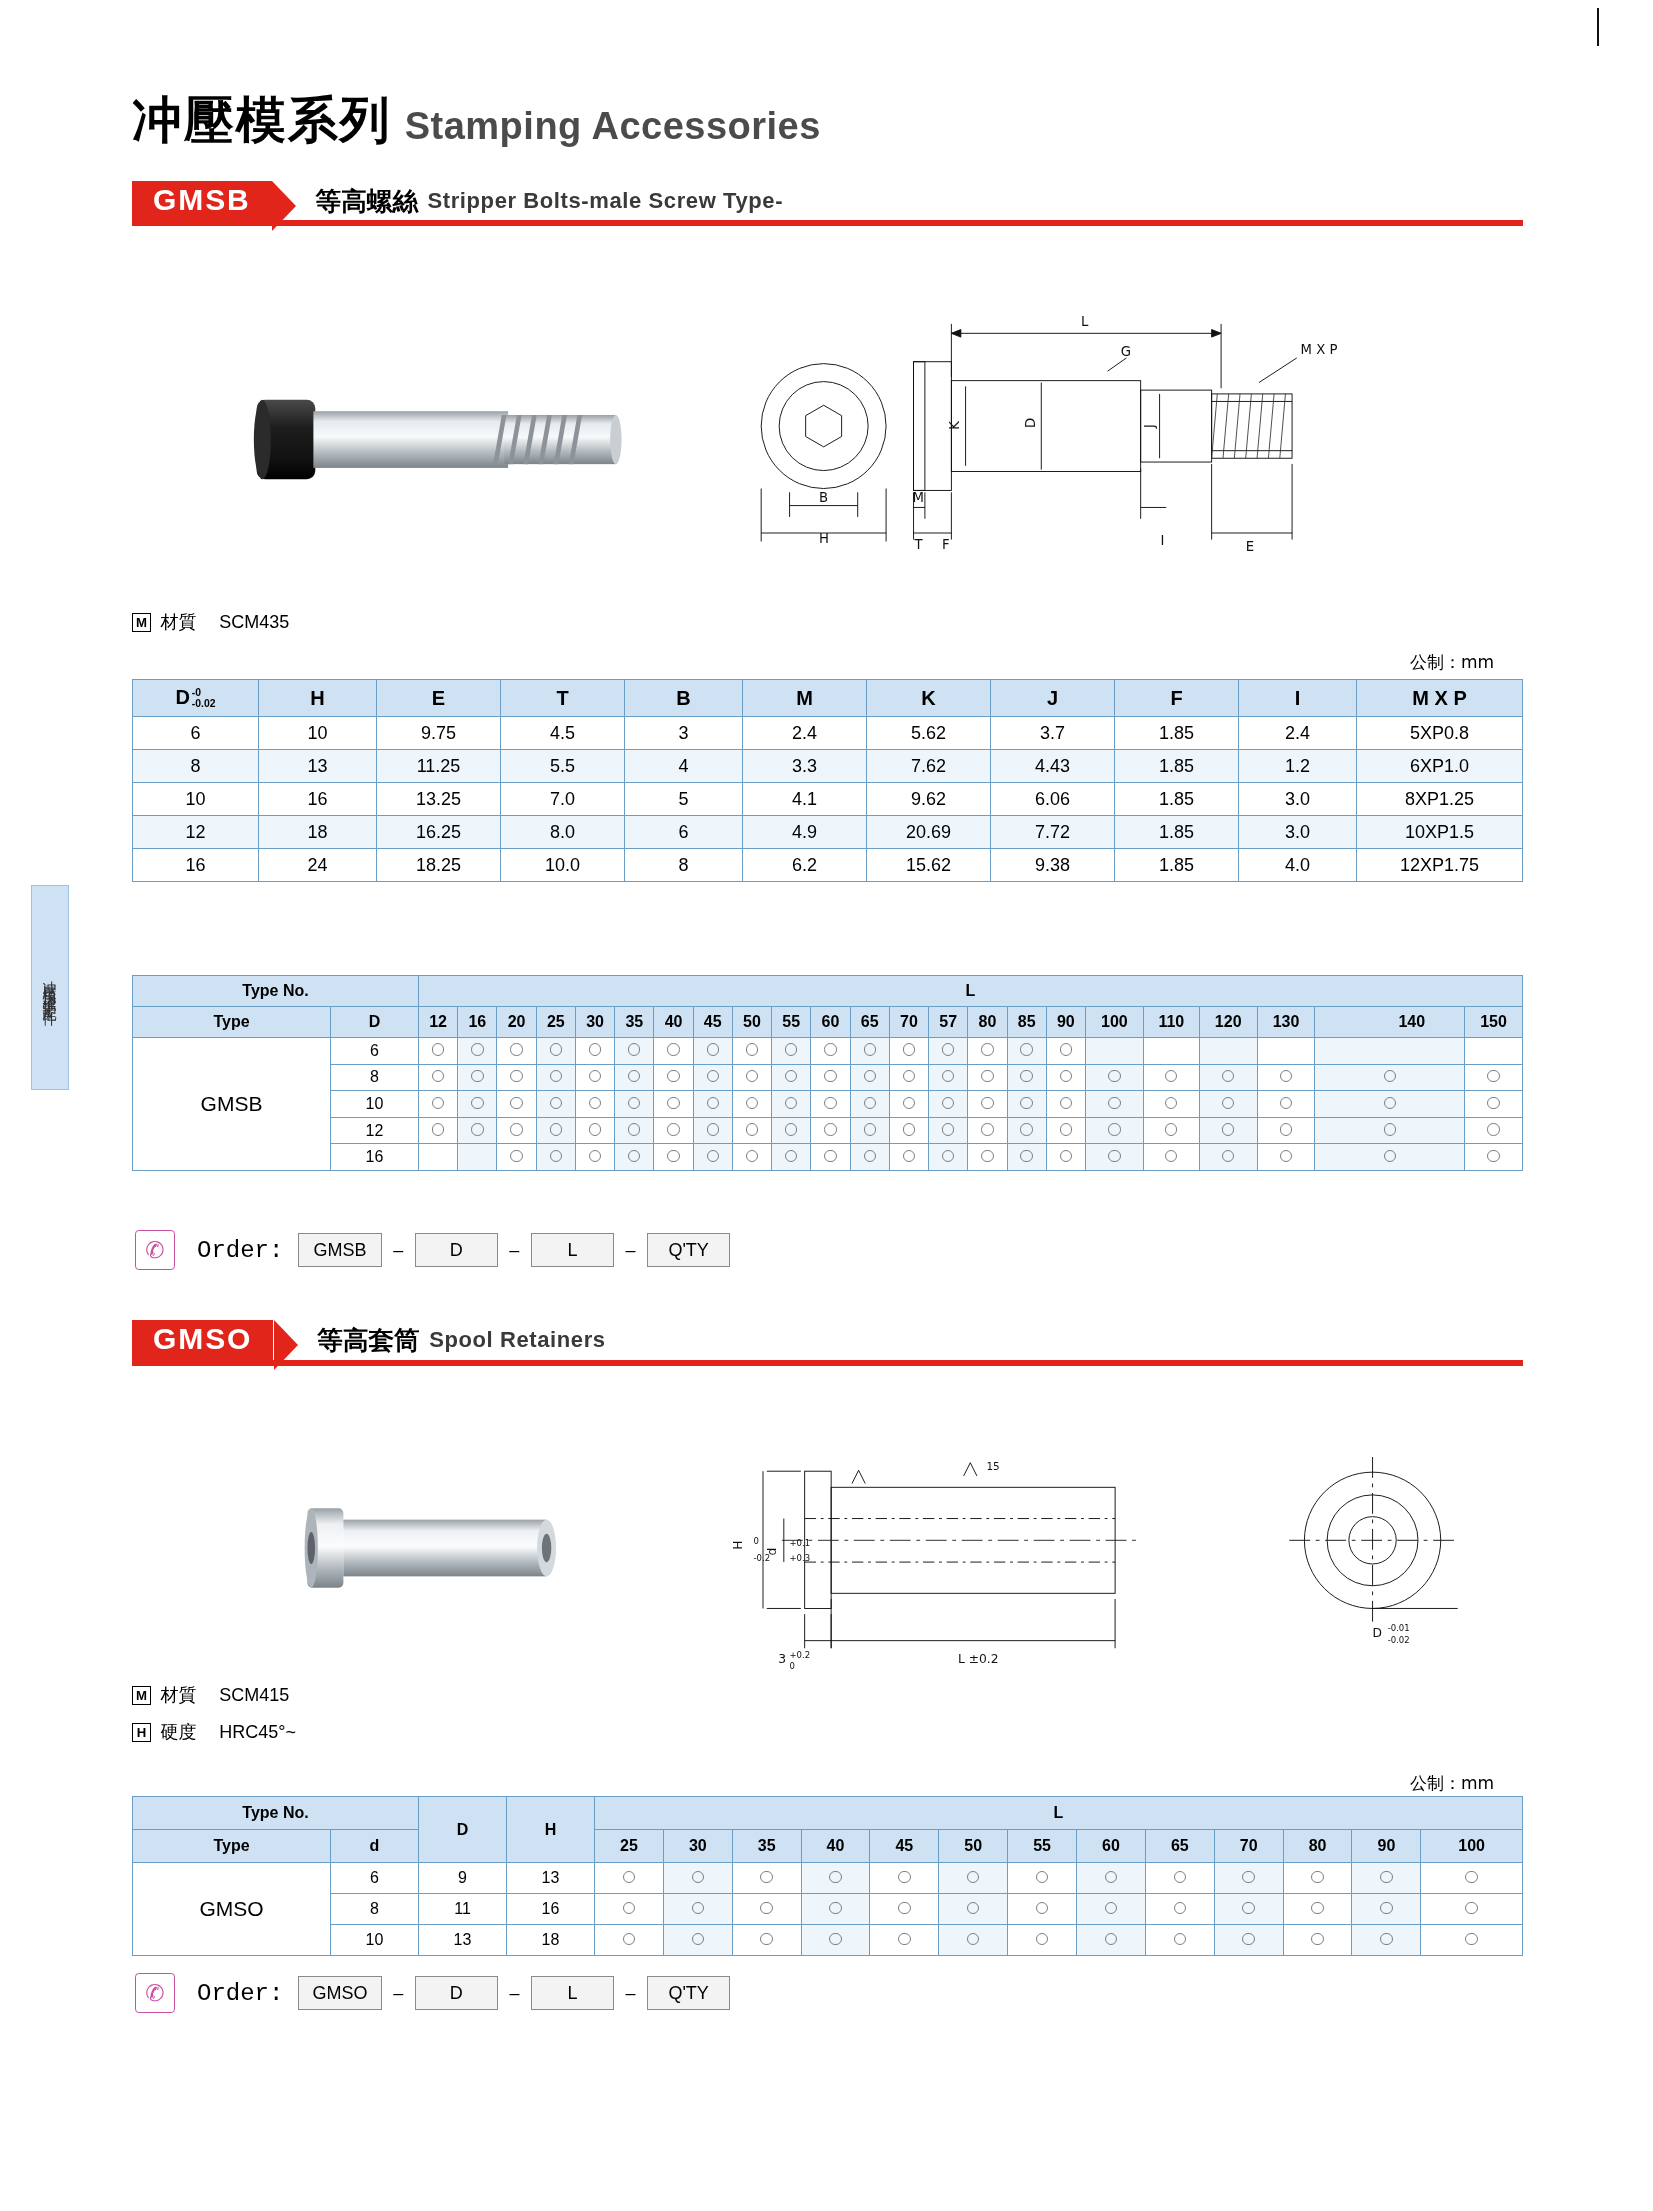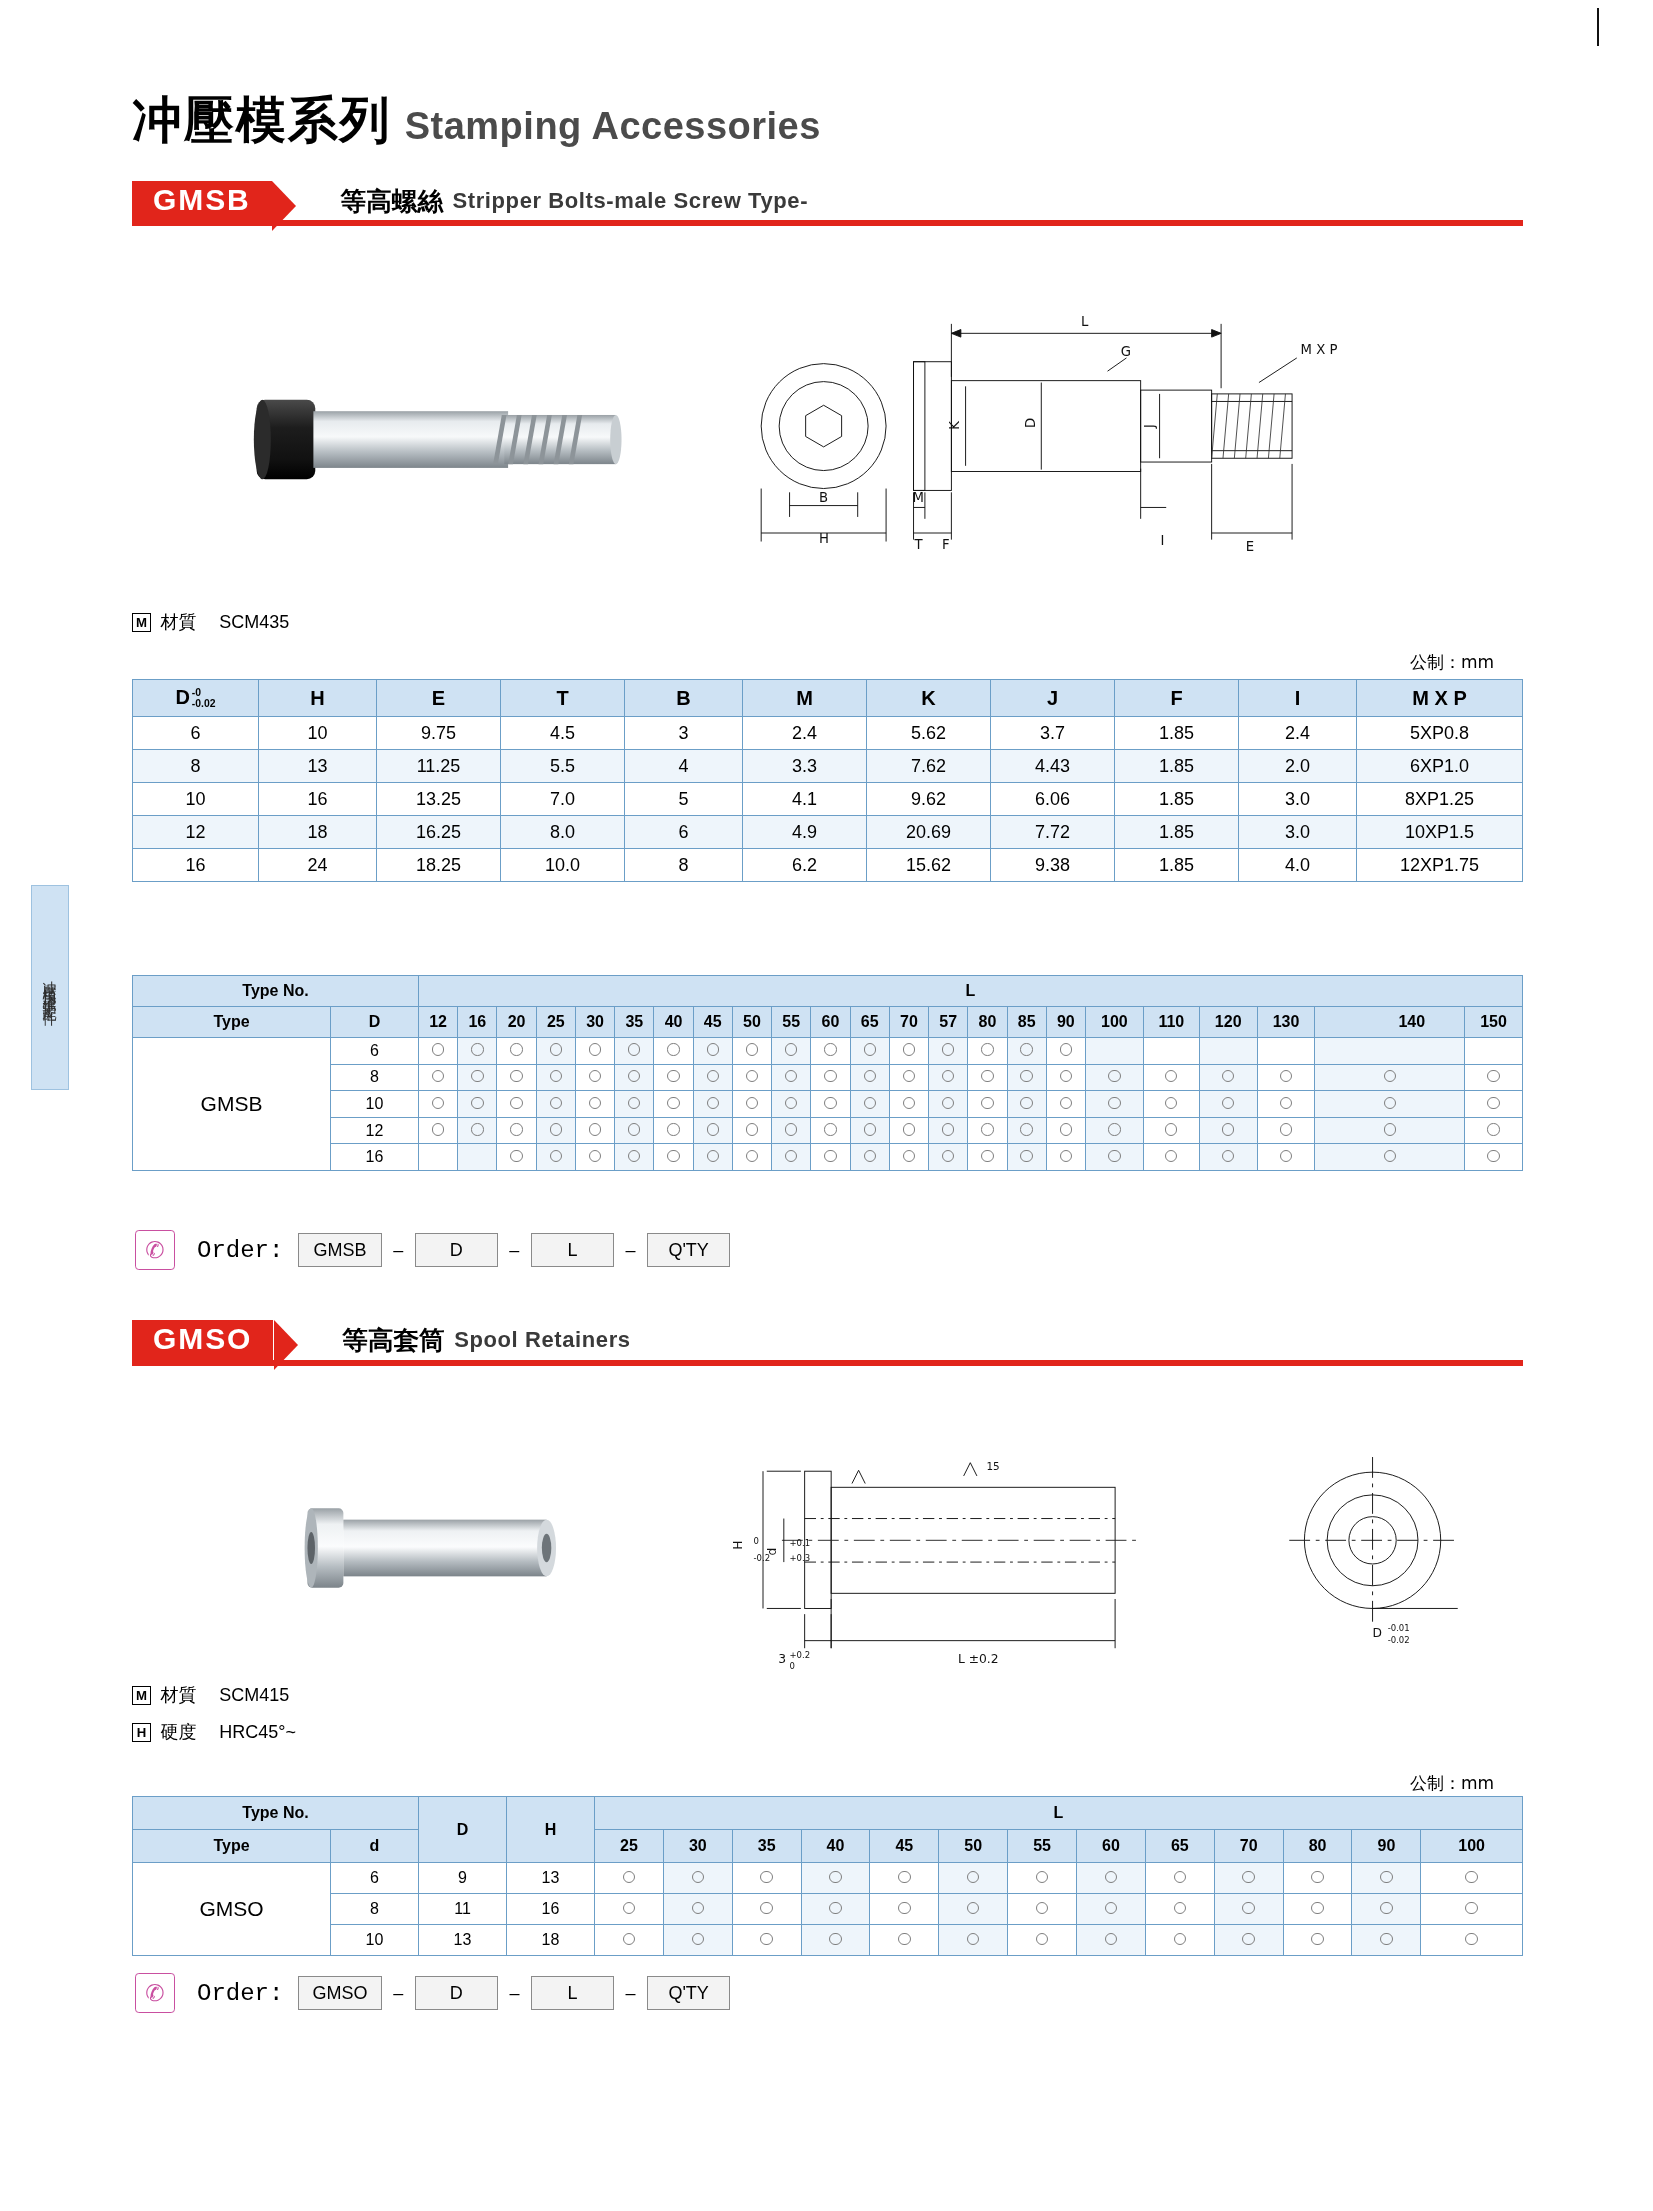--- a/index.html
+++ b/index.html
@@ -18,21 +18,21 @@
 
   
   .title-row{position:absolute;left:132px;top:95px;display:flex;align-items:flex-end;gap:13.2px;}
   .title-cn{font-size:50px;font-weight:bold;letter-spacing:1.9px;line-height:1;font-family:"DejaVu Sans",sans-serif;}
   .title-en{font-size:38px;font-weight:bold;color:#4b4b4b;line-height:1;letter-spacing:0.5px;}
 
   .sec-bar{position:absolute;left:132px;width:1391px;height:5.7px;background:#e1251b;}
   .sec-tag{position:absolute;height:42px;display:flex;align-items:center;}
   .sec-tag .tagbox{background:#e1251b;color:#fff;font-size:30px;font-weight:bold;letter-spacing:1.9px;padding:3.8px 21px 5.7px 21px;line-height:1;position:relative;}
   .sec-tag .tagbox:after{content:"";position:absolute;right:-24.6px;top:0;border-top:25.6px solid transparent;border-bottom:25.6px solid transparent;border-left:24.6px solid #e1251b;}
-  .sec-cn{font-size:25.6px;font-weight:bold;margin-left:69px;font-family:"DejaVu Sans",sans-serif;}
+  .sec-cn{font-size:25.6px;font-weight:bold;margin-left:44px;font-family:"DejaVu Sans",sans-serif;}
   .sec-en{font-size:22px;font-weight:bold;color:#3a3a3a;margin-left:9.5px;letter-spacing:0.6px;}
 
   
   .side-tab{
     position:absolute;left:31px;top:885px;width:36px;height:203px;
     background:#cfe2f3;border:0.9px solid #9ec2e0;
     display:flex;align-items:center;justify-content:center;
   }
   .side-tab span{
     writing-mode:vertical-rl;font-size:14px;letter-spacing:3.8px;color:#2b2b2b;
@@ -261,21 +261,21 @@
       <tr class="alt">
         <td>8</td>
         <td>13</td>
         <td>11.25</td>
         <td>5.5</td>
         <td>4</td>
         <td>3.3</td>
         <td>7.62</td>
         <td>4.43</td>
         <td>1.85</td>
-        <td>2.0</td>
+        <td>1.2</td>
         <td>6XP1.0</td>
       </tr>
       <tr>
         <td>10</td>
         <td>16</td>
         <td>13.25</td>
         <td>7.0</td>
         <td>5</td>
         <td>4.1</td>
         <td>9.62</td>

